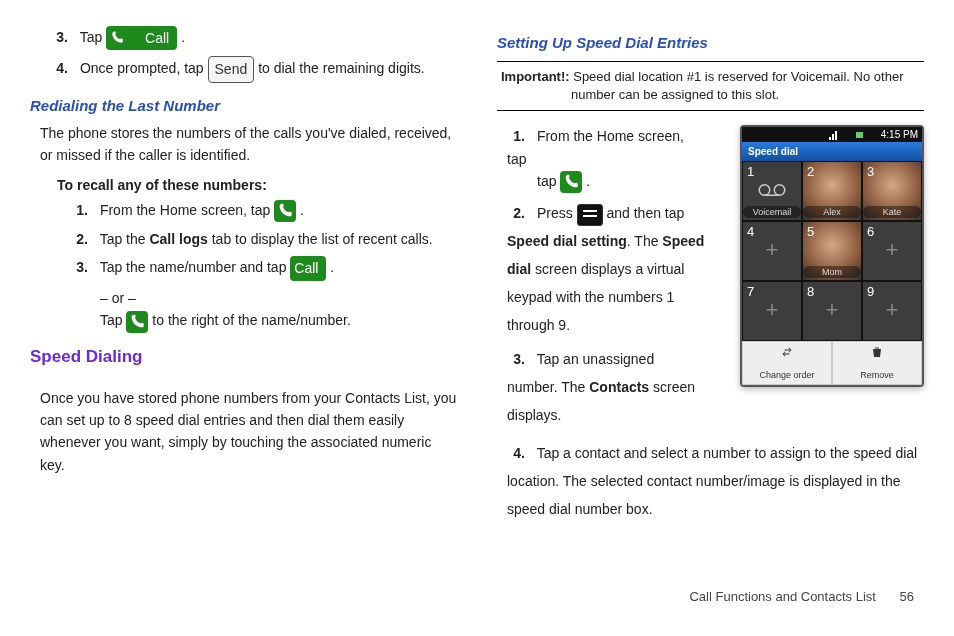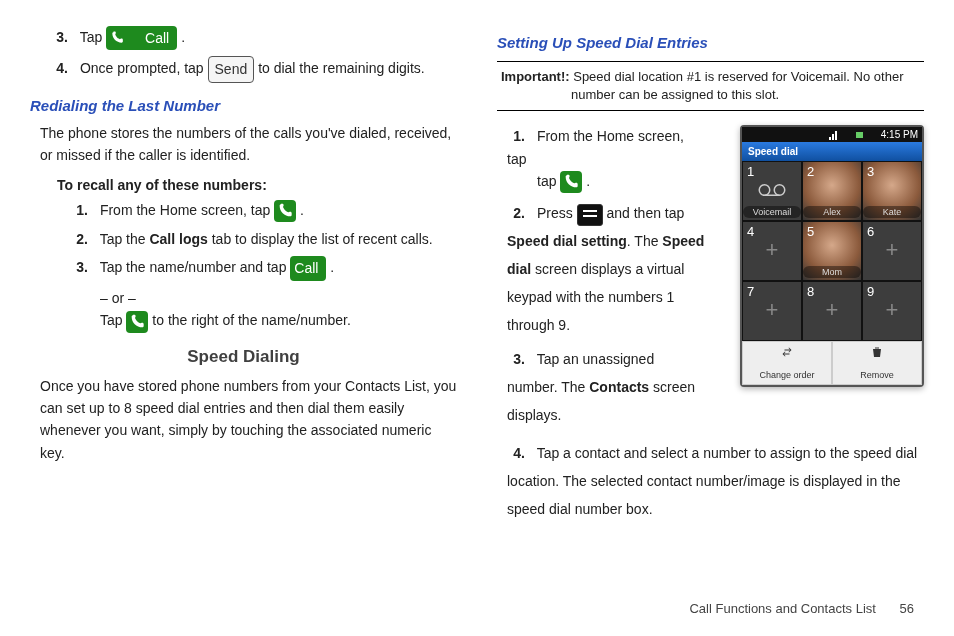--- a/index.html
+++ b/index.html
@@ -39,25 +39,24 @@
   }
   .section-sub {
     font-weight: bold;
     font-style: italic;
     color: #2a4fb8;
     margin: 14px 0 6px 0;
     font-size: 15px;
   }
   .section-heading {
     font-weight: bold;
-    color: #404040;
+    color: #6d28d9;
     font-size: 17px;
-    margin: 14px 0 8px 0;
+    margin: 14px 0 20px 0;
     font-family: Arial, sans-serif;
-    text-align: center;
   }
   .bold-black {
     font-weight: bold;
     color: #222;
     margin: 10px 0 4px 0;
   }
   .important-box {
     border-top: 1px solid #000;
     border-bottom: 1px solid #000;
     padding: 6px 4px;
@@ -216,21 +215,21 @@
     flex-direction: column;
     align-items: center;
     padding: 4px;
     border: 1px solid #ccc;
     font-size: 9px;
     color: #333;
     gap: 12px;
   }
   .footer-page {
     position: absolute;
-    bottom: 20px;
+    bottom: 32px;
     right: 40px;
     font-size: 13px;
     color: #444;
   }
   .footer-page .num {
     margin-left: 20px;
   }
   .float-left-text {
     width: 210px;
   }

